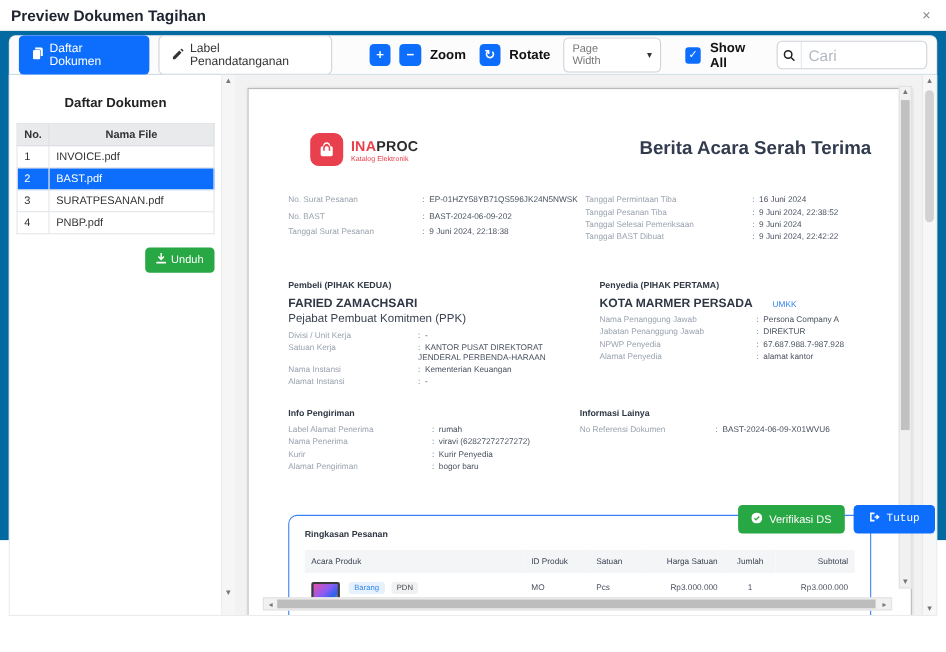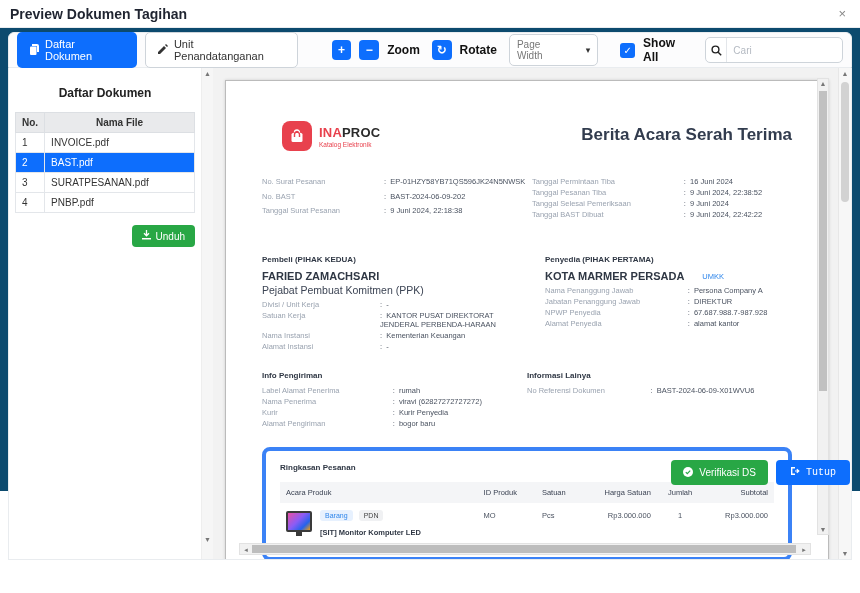--- a/index.html
+++ b/index.html
@@ -1,36 +1,36 @@
 <!DOCTYPE html>
 <html><head>
 <meta charset="utf-8">
 <style>
   * { margin:0; padding:0; box-sizing:border-box; }
   html,body { width:860px; height:593px; background:#ffffff; font-family:"Liberation Sans","DejaVu Sans",sans-serif; overflow:hidden; }
-  .modal { position:relative; width:860px; height:491px; background:#0c4a6e; }
+  .modal { position:relative; width:860px; height:491px; background:#0369a1; }
 
   
   .modal-header { height:28px; display:flex; align-items:center; justify-content:space-between; padding:0 10px; border-bottom:1px solid #e9ecef; background:#fff; }
   .modal-title { font-size:14px; font-weight:bold; color:#1f2430; }
   .close-x { font-size:13px; color:#888; cursor:pointer; line-height:1; padding:2px 4px; }
 
   
   .toolbar { margin:4px 8px 0 8px; height:36px; background:#fcfcfd; border:1px solid #e9ecef; border-radius:6px 6px 0 0; display:flex; align-items:center; padding:0 8px; gap:8px; }
   .btn { display:inline-flex; align-items:center; gap:6px; border-radius:5px; font-size:11px; cursor:pointer; border:1px solid transparent; }
   .btn-primary { background:#0d6efd; color:#fff; padding:5px 12px; }
   .btn-outline { background:#fff; color:#333; border:1px solid #ced4da; padding:5px 12px; }
   .sq-btn { width:20px; height:20px; background:#0d6efd; color:#fff; border-radius:4px; display:inline-flex; align-items:center; justify-content:center; font-size:12px; font-weight:bold; cursor:pointer; }
   .tool-label { font-size:12px; font-weight:bold; color:#111; margin-right:4px; }
   .select { display:inline-flex; align-items:center; gap:18px; border:1px solid #ced4da; border-radius:5px; background:#fff; color:#777; font-size:10px; padding:4px 7px; cursor:pointer; min-width:78px; justify-content:space-between; }
   .select .chev { font-size:9px; color:#333; }
   .checkbox { width:15px; height:15px; background:#0d6efd; border-radius:3px; display:inline-flex; align-items:center; justify-content:center; color:#fff; font-size:10px; cursor:pointer; margin-left:14px; }
   .search-wrap { margin-left:auto; display:flex; align-items:center; border:1px solid #ced4da; border-radius:5px; background:#fff; height:26px; width:140px; overflow:hidden; }
   .search-icon { width:26px; display:flex; align-items:center; justify-content:center; border-right:1px solid #e3e6ea; height:100%; }
-  .search-wrap input { border:none; outline:none; font-size:10px; padding:0 6px; width:100%; color:#444; }
+  .search-wrap input { border:none; outline:none; font-size:14px; padding:0 6px; width:100%; color:#444; }
   .search-wrap input::placeholder { color:#b4bac2; }
 
   
   .body { position:relative; margin:0 8px; height:492px; border:1px solid #e9ecef; border-top:none; background:#fff; display:flex; }
 
   
   .sidebar { width:192px; padding:10px 6px 0 6px; }
   .sidebar-title { text-align:center; font-size:12px; font-weight:bold; color:#222; margin:8px 0 12px; }
   table.files { width:100%; border-collapse:collapse; font-size:10px; }
   table.files th { background:#e9eaec; color:#333; font-weight:bold; padding:4px 6px; border:1px solid #dcdfe3; text-align:left; }
@@ -68,21 +68,21 @@
   .party { width:272px; }
   .sec-head { font-size:8px; font-weight:bold; color:#2f3744; margin-bottom:6px; }
   .party-name { font-size:11px; font-weight:bold; color:#2f3744; margin-bottom:2px; display:flex; align-items:center; gap:6px; }
   .party-role { font-size:10.5px; color:#3c4454; margin-bottom:4px; }
   .umkk { font-size:7.5px; color:#2f86eb; font-weight:normal;padding-left:12px; }
   .party .fields .lbl { width:118px; }
 
   .shipping { display:flex; justify-content:space-between; margin-top:20px; }
   .ship-col { width:272px; }
 
-  .ringkasan { margin-top:19px; border:4px solid #3b82f6; border-radius:8px; padding:12px 14px; }
+  .ringkasan { margin-top:40px; border:1px solid #3b82f6; border-radius:8px; padding:12px 14px; }
   .ringkasan-title { font-size:8px; font-weight:bold; color:#2f3744; margin-bottom:10px; }
   table.items { width:100%; border-collapse:collapse; font-size:7.5px; }
   table.items th { background:#f4f5f7; color:#3c4454; font-weight:normal; text-align:left; padding:6px 6px; }
   table.items th.num, table.items td.num { text-align:right; }
   table.items td { padding:8px 6px; color:#4a5260; vertical-align:top; }
   .prod-cell { display:flex; gap:8px; }
   .thumb { width:26px; height:21px; border:2px solid #3a3a3a; border-radius:2px; background:linear-gradient(135deg,#e94fa4 0%,#8b5cf6 45%,#2563eb 75%,#f59e0b 100%); position:relative; flex:0 0 auto; }
   .thumb::after { content:""; position:absolute; left:8px; bottom:-6px; width:6px; height:4px; background:#3a3a3a; }
   .badge { font-size:7px; padding:2px 5px; border-radius:3px; margin-right:4px; }
   .badge-blue { background:#e7f1fe; color:#2f86eb; }
@@ -122,21 +122,21 @@
           </svg>
       </span>
       <span>Daftar Dokumen</span>
     </div>
     <div class="btn btn-outline">
       <span>
         <svg width="10" height="10" viewBox="0 0 10 10">
             <path d="M0 8l6-6 2 2-6 6H0zM7 1l1-1 2 2-1 1z" fill="#333"></path>
           </svg>
       </span>
-      <span>Unit Penandatanganan</span>
+      <span>Label Penandatanganan</span>
     </div>
     <span style="width:18px"></span>
     <div class="sq-btn">+</div>
     <div class="sq-btn">−</div>
     <span class="tool-label">Zoom</span>
     <div class="sq-btn">↻</div>
     <span class="tool-label">Rotate</span>
     <div class="select">
       <span>Page Width</span>
       <span class="chev">▾</span>

